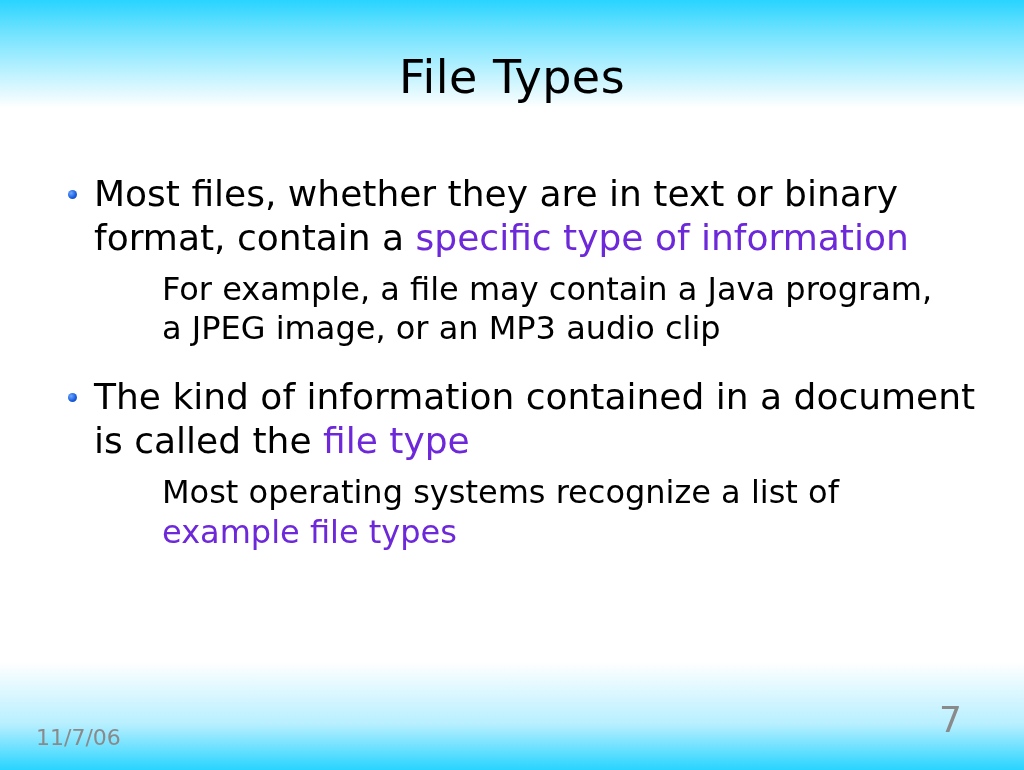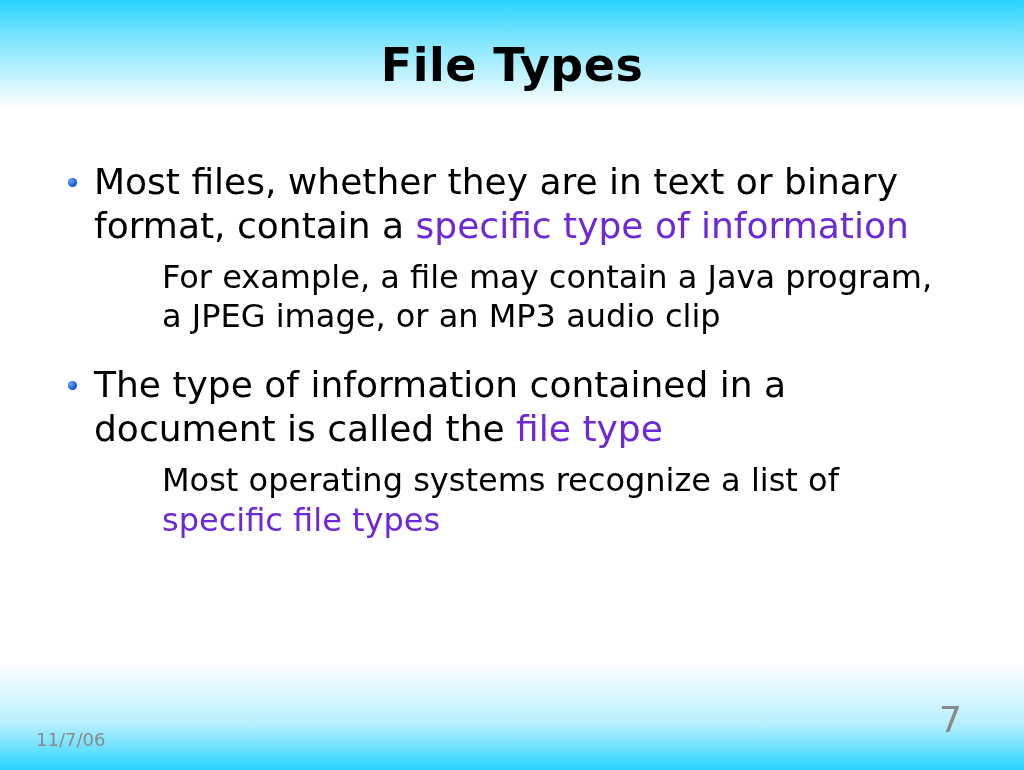--- a/index.html
+++ b/index.html
@@ -13,22 +13,22 @@
         #ffffff 14%,
         #ffffff 86%,
         #b8efff 94%,
         #28d4ff 100%);
     position: relative;
     color: #000;
   }
   .title {
     text-align: center;
     font-size: 46px;
-    font-weight: 700;
-    padding-top: 38px;
+    font-weight: 400;
+    padding-top: 50px;
     letter-spacing: 0.5px;
   }
   .content {
     padding: 68px 48px 0 64px;
   }
   .bullet1 {
     position: relative;
     font-size: 36px;
     line-height: 1.22;
     padding-left: 30px;
@@ -51,21 +51,21 @@
     padding-right: 20px;
     margin-top: 0;
     margin-bottom: 26px;
   }
   .blue { color: #6d28d9; }
   .bold { font-weight: 400; }
   .date {
     position: absolute;
     left: 36px;
     bottom: 20px;
-    font-size: 18px;
+    font-size: 22px;
     color: #8a8a8a;
   }
   .pagenum {
     position: absolute;
     right: 62px;
     bottom: 30px;
     font-size: 36px;
     color: #8a8a8a;
   }
 </style>
@@ -77,22 +77,22 @@
 <div class="content">
 
   <div class="bullet1">
     <span>Most files, whether they are in text or binary format, contain a </span><span class="blue">specific type of information</span><span class="blue bold"></span><span></span>
   </div>
   <div class="sub">
     <span>For example, a file may contain a Java program, a JPEG image, or an MP3 audio clip</span><span class="blue"></span><span></span>
   </div>
 
   <div class="bullet1">
-    <span>The type of information contained in a document is called the </span><span class="blue"></span><span class="blue bold">file type</span><span></span>
+    <span>The kind of information contained in a document is called the </span><span class="blue"></span><span class="blue bold">file type</span><span></span>
   </div>
   <div class="sub">
-    <span>Most operating systems recognize a list of </span><span class="blue">specific file types</span><span></span>
+    <span>Most operating systems recognize a list of </span><span class="blue">example file types</span><span></span>
   </div>
 
 </div>
 
 <div class="date">11/7/06</div>
 <div class="pagenum">7</div>
 
 </body></html>

